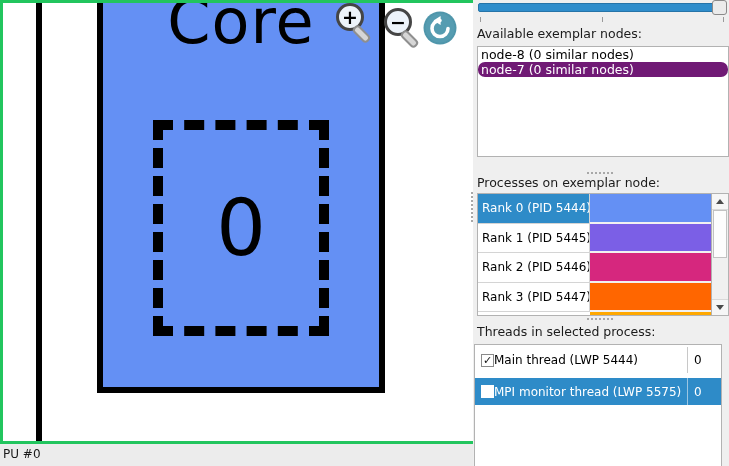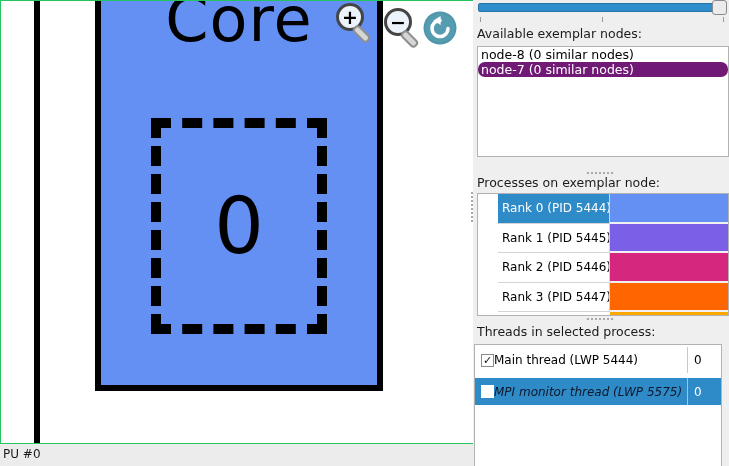--- a/index.html
+++ b/index.html
@@ -2,21 +2,21 @@
 <html><head>
 <meta charset="utf-8">
 <style>
   * { box-sizing: border-box; margin: 0; padding: 0; }
   html,body { width:729px; height:466px; overflow:hidden; }
   body { font-family:"DejaVu Sans", sans-serif; background:#efefef; }
   #app { position:relative; width:729px; height:466px; overflow:hidden; background:#efefef; }
 
   
   #canvas { position:absolute; left:0; top:0; width:511px; height:444px;
-            background:#fff; border:1px solid #22c55e; overflow:hidden; }
+            background:#fff; border:3px solid #22c55e; overflow:hidden; }
   .vline { position:absolute; left:33px; top:0; width:6px; height:443px; background:#000; }
   .core-box { position:absolute; left:94px; top:-30px; width:288px; height:420px;
               border:6px solid #000; background:#6490F4; }
   .core-title { margin-top:12px; text-align:center; font-size:62px; line-height:1;
                 color:#000; letter-spacing:1px; }
   .pu-box { position:absolute; left:50px; top:141px; width:176px; height:216px;
             border:10px dashed #000; background:#6490F4;
             display:flex; align-items:center; justify-content:center; }
   .pu-num { font-size:78px; color:#000; line-height:1; }
 
@@ -51,21 +51,21 @@
   .tick { position:absolute; top:17px; width:1px; height:5px; background:#9a9a9a; }
 
   .sec-label { position:absolute; font-size:12.5px; color:#1b1b1b; white-space:nowrap; }
 
   .listbox { position:absolute; background:#fff; border:1px solid #b2b2b2; overflow:hidden; }
   #nodes-list { left:477px; top:46px; width:252px; height:111px; }
   .node-row { font-size:12.5px; line-height:15px; padding:0 3px; color:#000; white-space:nowrap;border-radius:7px; }
   .node-row.selected { background:#701a75; color:#fff; }
 
   
-  #proc-table { left:477px; top:193px; width:252px; height:123px; display:flex;padding-left:20px; }
+  #proc-table { left:477px; top:193px; width:252px; height:123px; display:flex; }
   .proc-cols { display:flex; flex:1; flex-direction:column; }
   .proc-row { display:flex; height:30px; }
   .proc-label { width:112px; font-size:12px; color:#000; display:flex; align-items:center;
                 padding-left:4px; border-bottom:1px solid #d4d4d4; border-right:1px solid #d4d4d4;
                 white-space:nowrap; overflow:hidden; }
   .proc-row.selected .proc-label { background:#2E8BC8; color:#fff; }
   .proc-swatch { width:121px; border-bottom:2px solid #f1f1f1; }
   .proc-row.sliver { height:3px; }
   .proc-row.sliver .proc-label { border:none; }
   .proc-row.sliver .proc-swatch { border:none; }
@@ -85,21 +85,21 @@
   #thread-table { left:474px; top:344px; width:248px; height:130px; padding-top:2px; }
   .thr-row { display:grid; grid-template-columns:1fr 34px; height:26px; align-items:center; }
   .thr-row.selected { background:#2E8BC8; height:27px; }
   .thr-gap { height:5px; }
   .thr-left { display:flex; align-items:center; height:100%; overflow:hidden; }
   .cb { width:13px; height:13px; margin-left:6px; flex:none; background:#fff;
         border:1px solid #8a8a8a; font-size:11px; line-height:11px; font-weight:bold;
         color:#111; text-align:center; }
   .thr-row.selected .cb { border-color:#fff; color:transparent; }
   .thr-label { margin-left:0; font-size:12px; color:#000; white-space:nowrap; }
-  .thr-row.selected .thr-label { color:#0f172a;font-style:italic; }
+  .thr-row.selected .thr-label { color:#ffffff; }
   .thr-val { font-size:12px; color:#000; border-left:1px solid #c8c8c8; height:100%;
              display:flex; align-items:center; padding-left:6px; }
   .thr-row.selected .thr-val { color:#fff; border-left-color:#9cc6e2; }
 </style>
 </head>
 <body>
 
 <div id="app">
 
   <div id="canvas">

